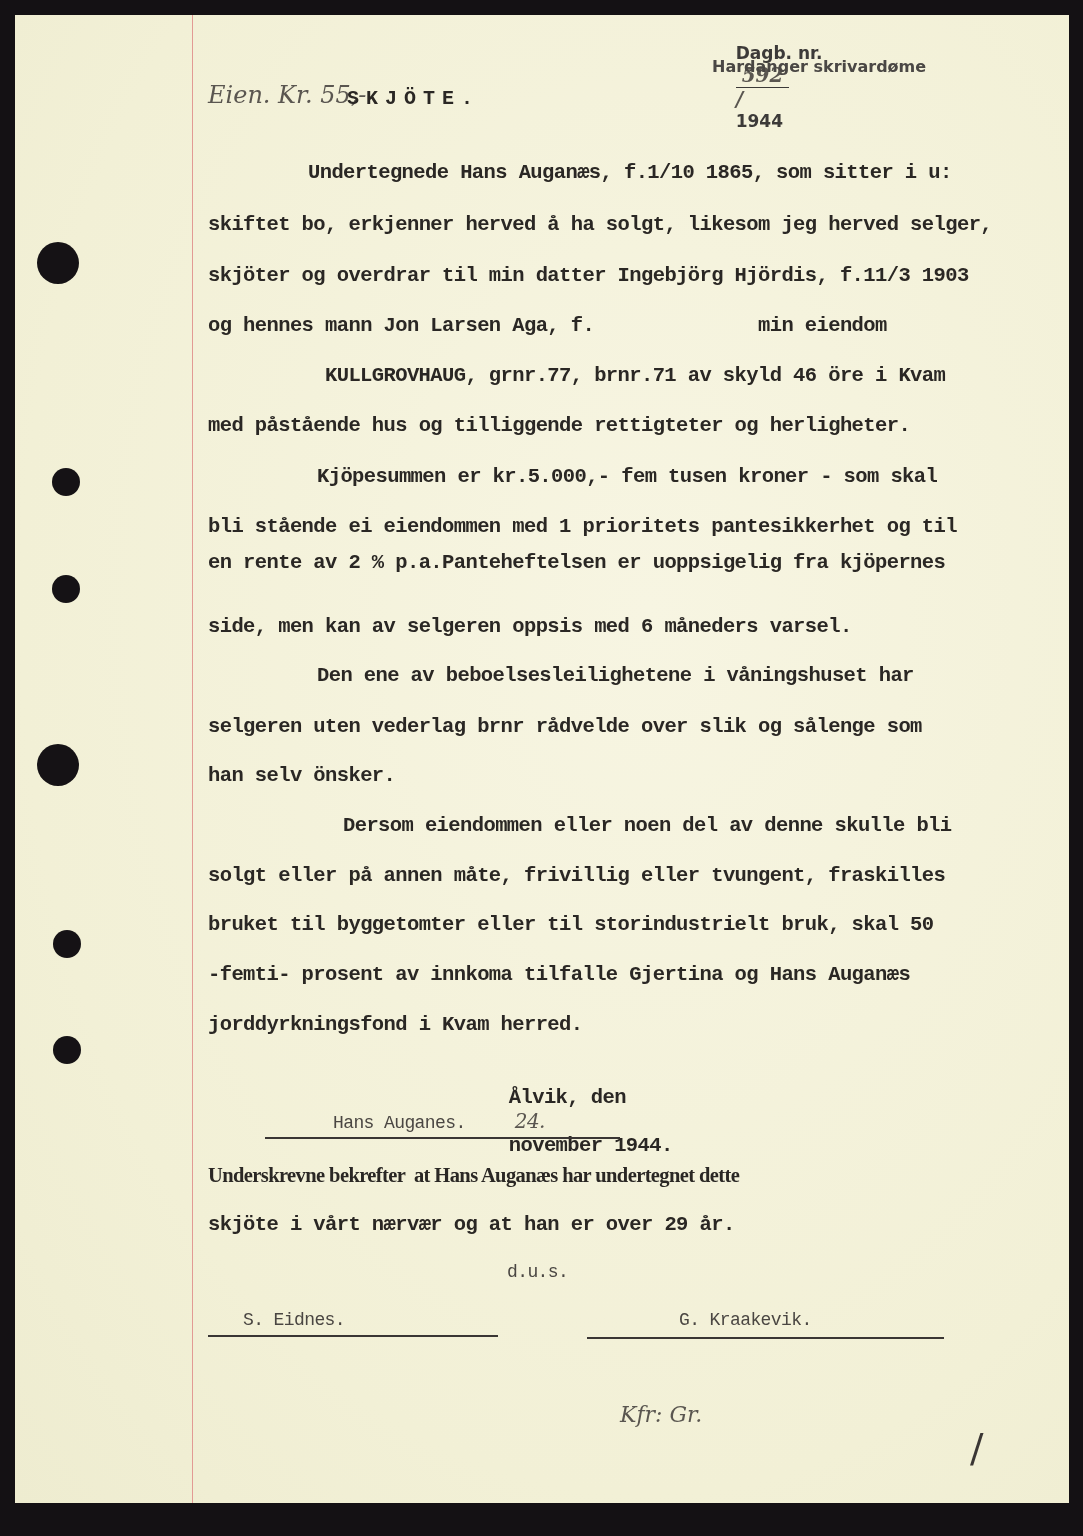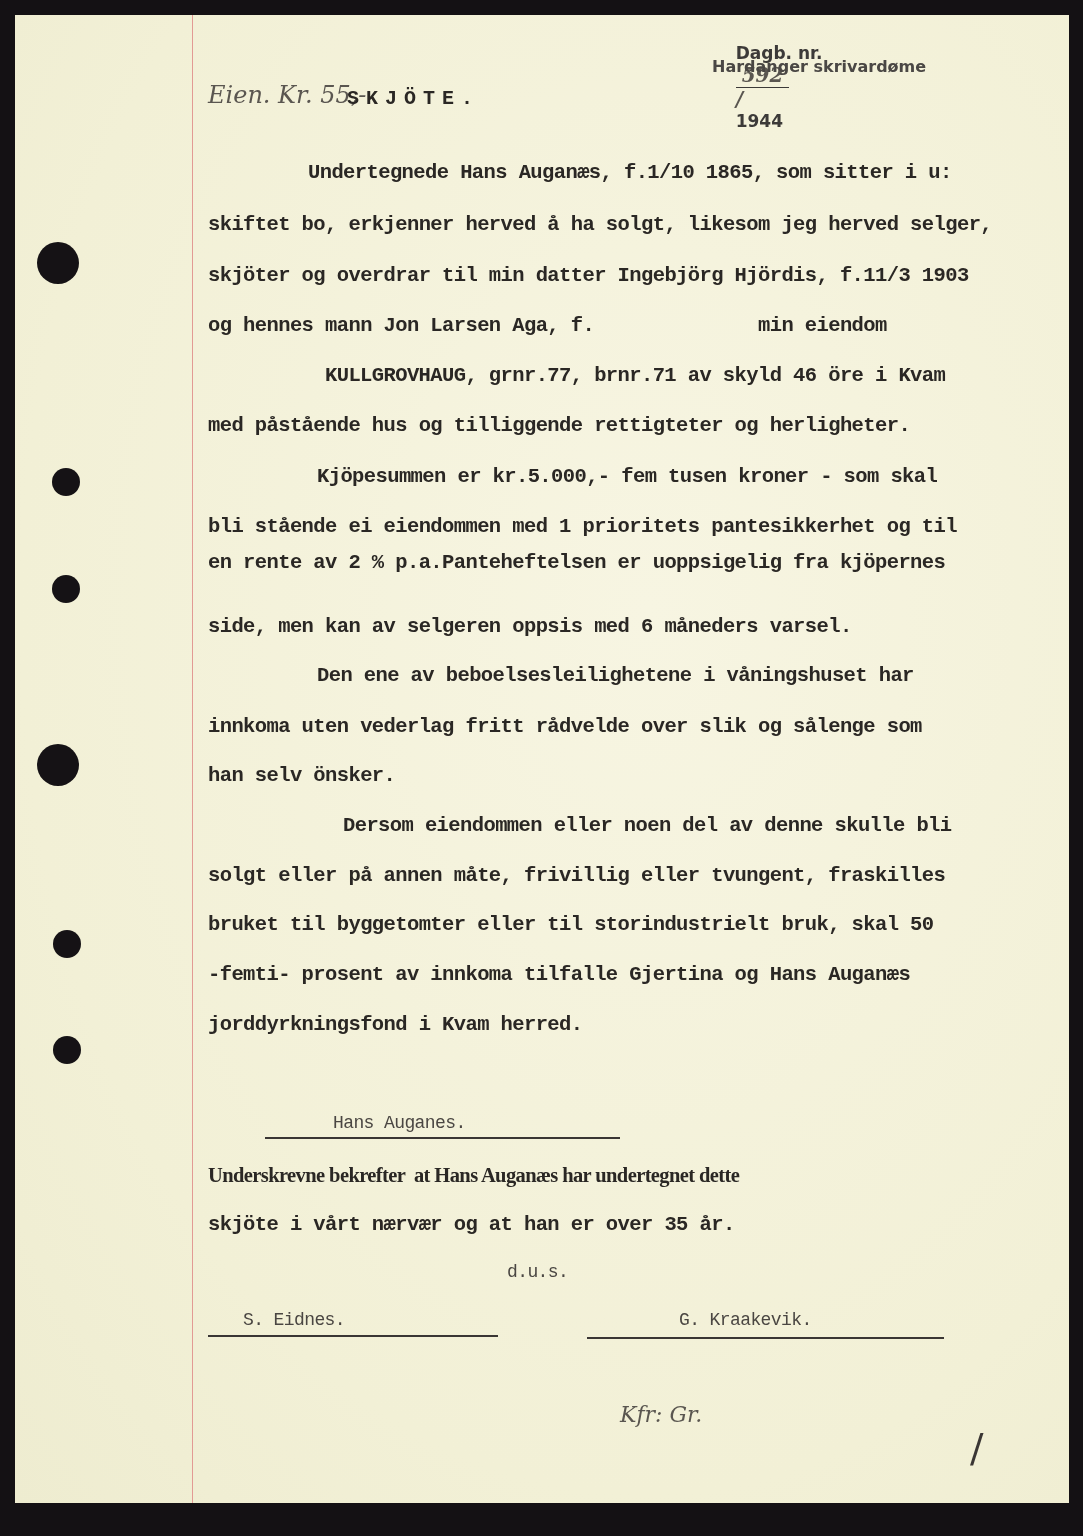--- a/index.html
+++ b/index.html
@@ -93,34 +93,39 @@
   <div class="typed" style="left:193px; top:198px;">skiftet bo, erkjenner herved å ha solgt, likesom jeg herved selger,</div>
   <div class="typed" style="left:193px; top:249px;">skjöter og overdrar til min datter Ingebjörg Hjördis, f.11/3 1903</div>
   <div class="typed" style="left:193px; top:299px;">og hennes mann Jon Larsen Aga, f.              min eiendom</div>
   <div class="typed" style="left:310px; top:349px;">KULLGROVHAUG, grnr.77, brnr.71 av skyld 46 öre i Kvam</div>
   <div class="typed" style="left:193px; top:399px;">med påstående hus og tilliggende rettigteter og herligheter.</div>
   <div class="typed" style="left:302px; top:450px;">Kjöpesummen er kr.5.000,- fem tusen kroner - som skal</div>
   <div class="typed" style="left:193px; top:500px;">bli stående ei eiendommen med 1 prioritets pantesikkerhet og til</div>
   <div class="typed" style="left:193px; top:536px;">en rente av 2 % p.a.Panteheftelsen er uoppsigelig fra kjöpernes</div>
   <div class="typed" style="left:193px; top:600px;">side, men kan av selgeren oppsis med 6 måneders varsel.</div>
   <div class="typed" style="left:302px; top:649px;">Den ene av beboelsesleilighetene i våningshuset har</div>
-  <div class="typed" style="left:193px; top:700px;">innkoma uten vederlag fritt rådvelde over slik og sålenge som</div>
+  <div class="typed" style="left:193px; top:700px;">selgeren uten vederlag brnr rådvelde over slik og sålenge som</div>
   <div class="typed" style="left:193px; top:749px;">han selv önsker.</div>
   <div class="typed" style="left:302px; top:799px;margin-left:26px;">Dersom eiendommen eller noen del av denne skulle bli</div>
   <div class="typed" style="left:193px; top:849px;">solgt eller på annen måte, frivillig eller tvungent, fraskilles</div>
   <div class="typed" style="left:193px; top:898px;">bruket til byggetomter eller til storindustrielt bruk, skal 50</div>
   <div class="typed" style="left:193px; top:948px;">-femti- prosent av innkoma tilfalle Gjertina og Hans Auganæs</div>
   <div class="typed" style="left:193px; top:998px;">jorddyrkningsfond i Kvam herred.</div>
 
+  <div class="typed" style="left:447px; top:1048px;">
+    <span>Ålvik, den</span>
+    <span class="hand" style="position:relative; font-size:20px; font-weight:normal; margin:0 6px;">24.</span>
+    <span>november 1944.</span>
+  </div>
 
   <div class="typed light" style="left:318px; top:1098px; font-size:18px;">Hans Auganes.</div>
   <div class="underline" style="left:250px; top:1122px; width:355px;"></div>
 
   <div class="typed" style="left:193px; top:1149px;font-family:Liberation Serif, serif;">Underskrevne bekrefter  at Hans Auganæs har undertegnet dette</div>
-  <div class="typed" style="left:193px; top:1198px;">skjöte i vårt nærvær og at han er over 35 år.</div>
+  <div class="typed" style="left:193px; top:1198px;">skjöte i vårt nærvær og at han er over 29 år.</div>
 
   <div class="typed light" style="left:492px; top:1247px; font-size:18px;">d.u.s.</div>
 
   <div class="typed light" style="left:228px; top:1295px; font-size:18px;">S. Eidnes.</div>
   <div class="underline" style="left:193px; top:1320px; width:290px;"></div>
   <div class="typed light" style="left:664px; top:1295px; font-size:18px;">G. Kraakevik.</div>
   <div class="underline" style="left:572px; top:1322px; width:357px;"></div>
 
   <div class="hand" style="left:605px; top:1387px; font-size:22px;">Kfr: Gr.</div>
 

